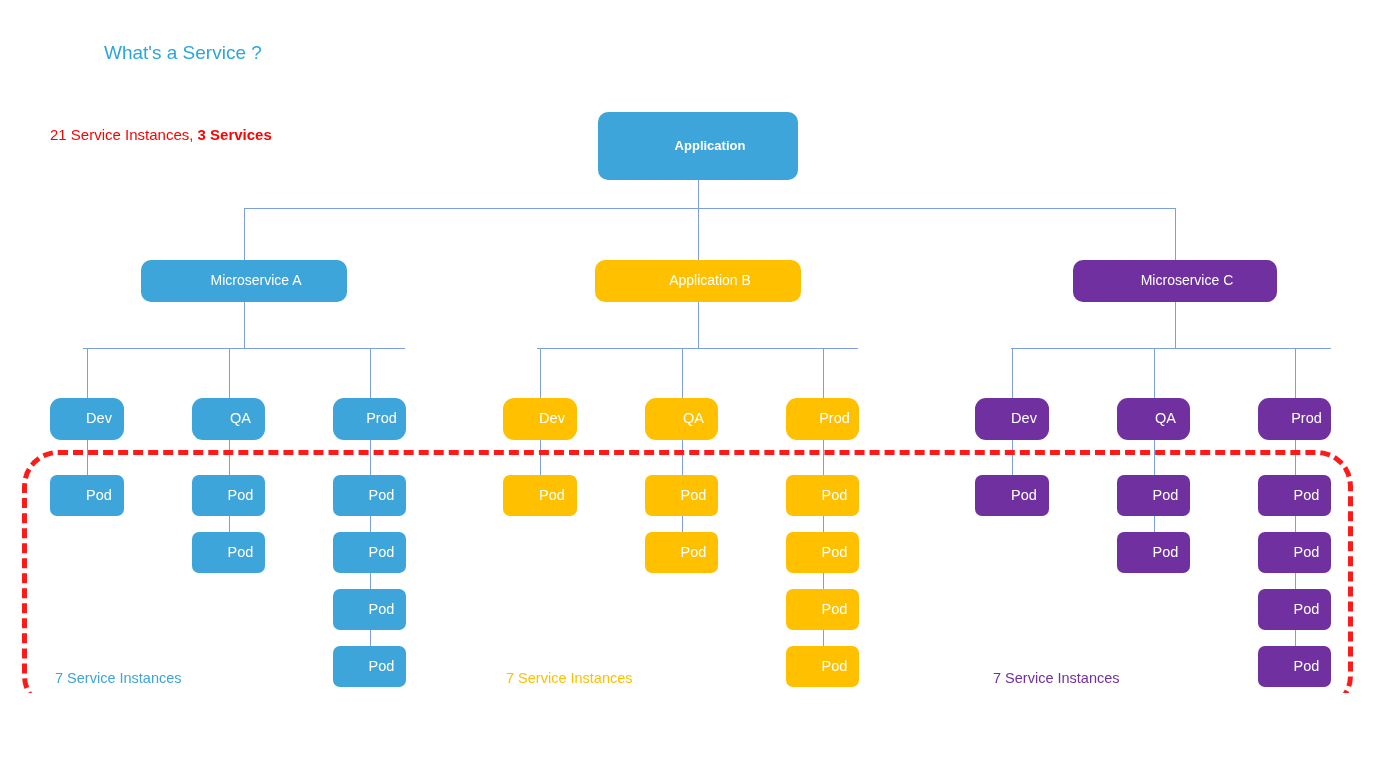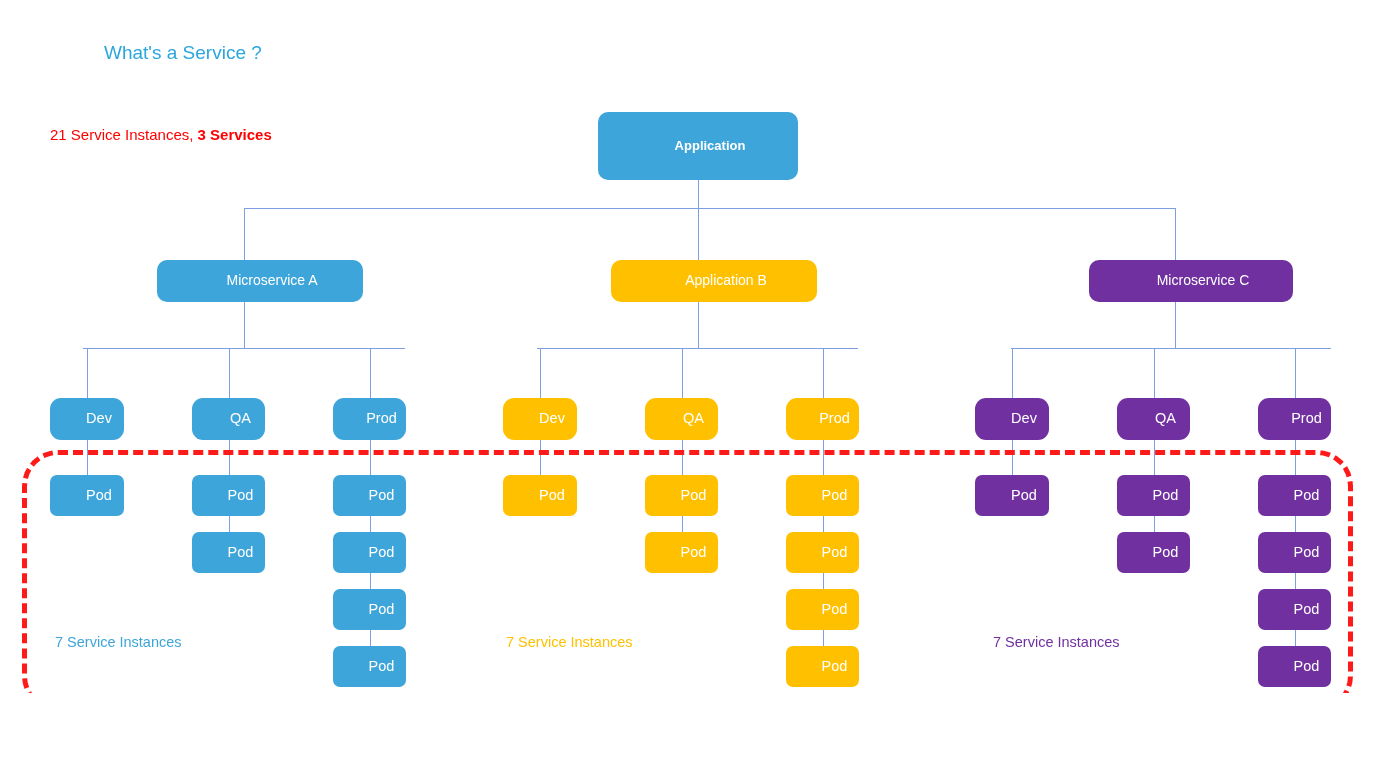--- a/index.html
+++ b/index.html
@@ -34,21 +34,21 @@
     left: 50px;
     top: 126px;
     font-size: 15px;
     color: #FF0000;
     white-space: nowrap;
   }
   .summary-line .strong { font-weight: bold; }
 
   .group-caption {
     position: absolute;
-    top: 634px;
+    top: 670px;
     font-size: 14.5px;
     white-space: nowrap;
   }
 
   
   .conn {
     position: absolute;
     background: #7B9FE0;
   }
   .conn.v { width: 1px; }
@@ -69,21 +69,20 @@
     padding-left: 24px;
   }
   .node.app {
     border-radius: 10px;
     font-size: 13px;
     font-weight: bold;
   }
   .node.micro {
     border-radius: 10px;
     font-size: 14px;
-    margin-left: 16px;
   }
   .node.env {
     border-radius: 11px;
     font-size: 14.5px;
   }
   .node.pod {
     border-radius: 7px;
     font-size: 14.5px;
   }
 

